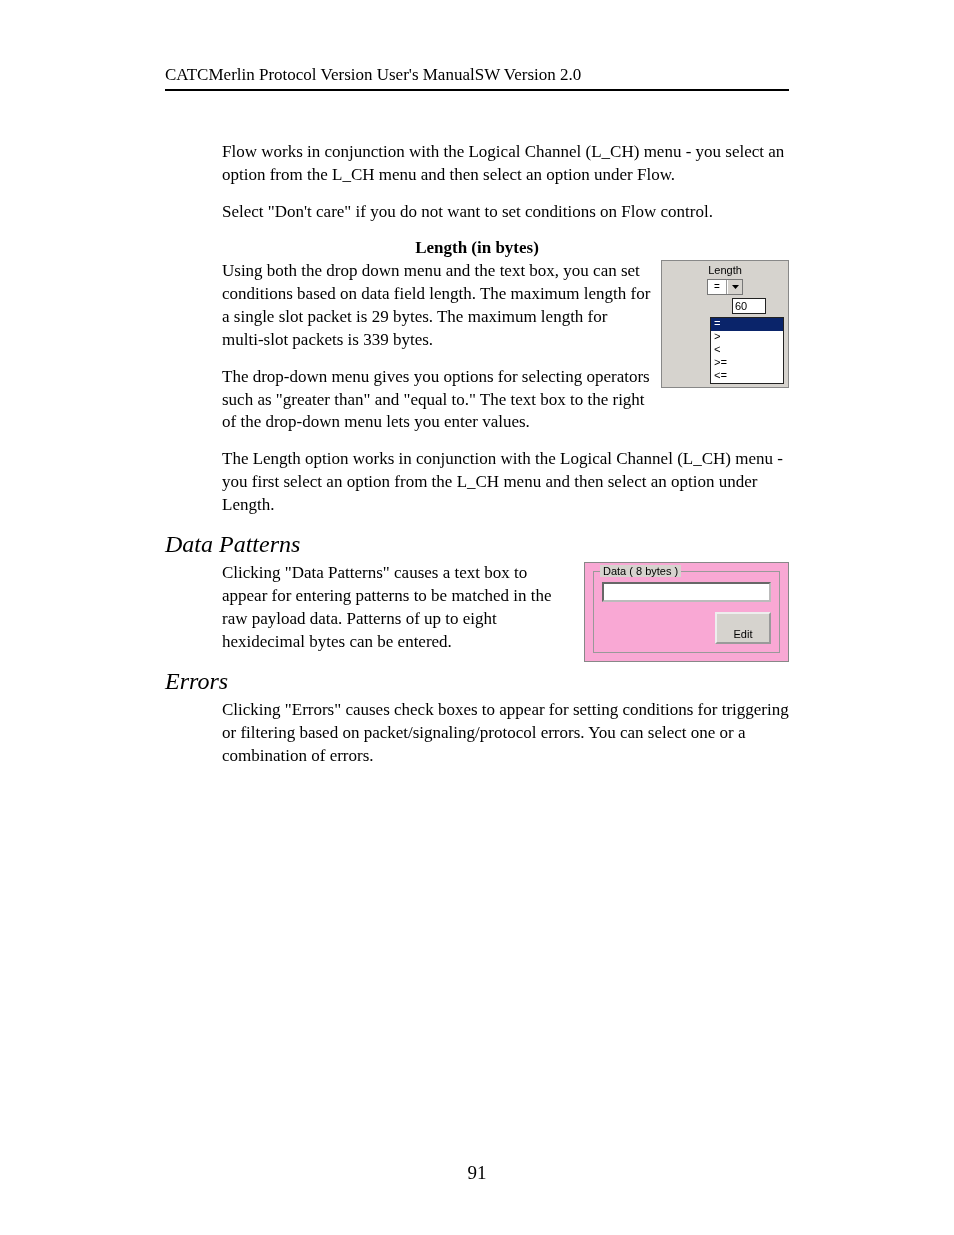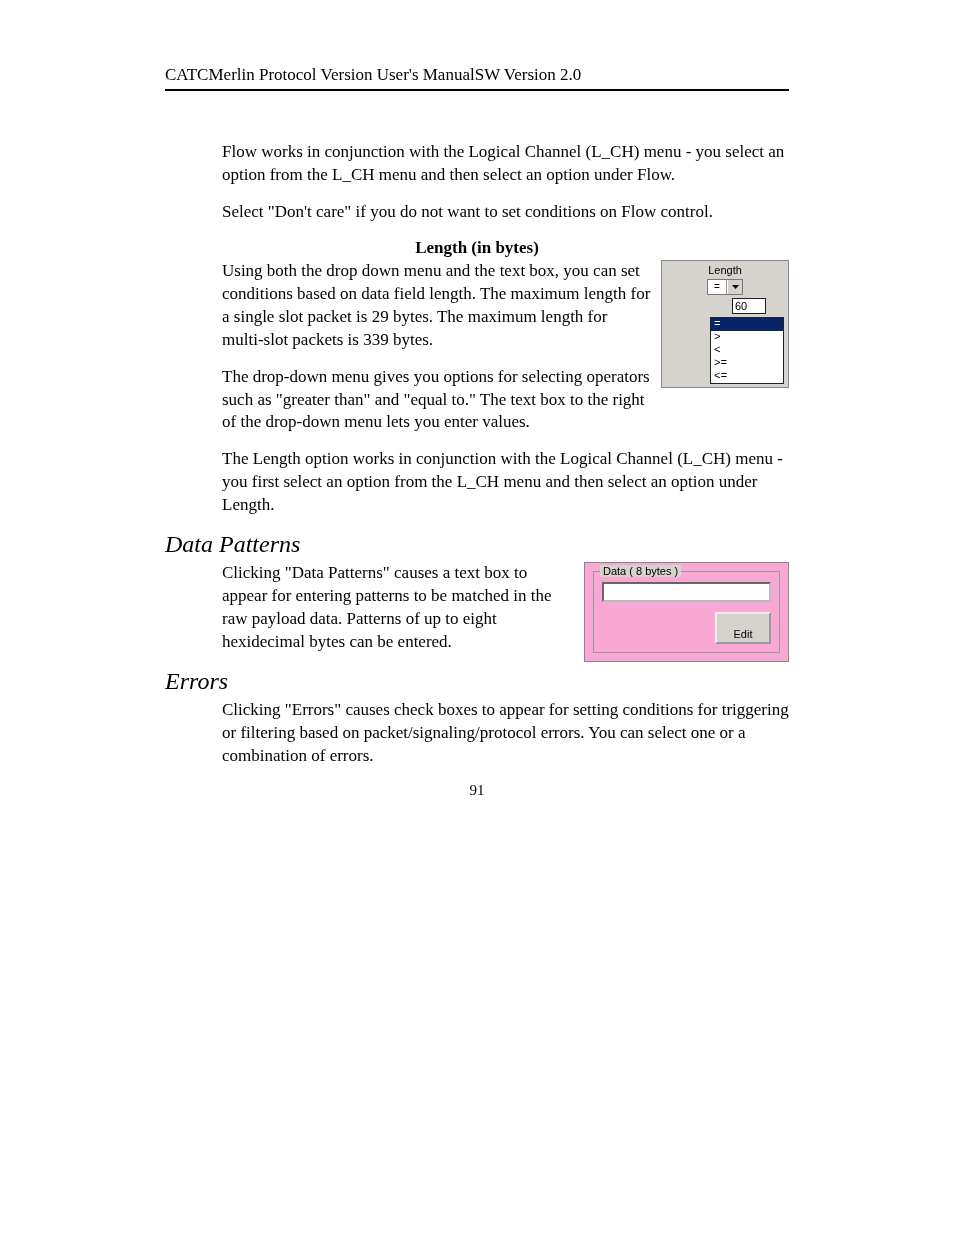--- a/index.html
+++ b/index.html
@@ -166,21 +166,22 @@
     font-family: Tahoma, Arial, sans-serif;
     font-size: 11px;
     background: #d6d3ce;
     border: 2px outset #eee;
     padding: 14px 8px;
     box-sizing: border-box;
   }
   .clearfix::after { content:""; display:block; clear:both; }
   .page-number {
     text-align: center;
-    font-size: 15px;
+    font-size: 19px;
+    margin-top: 380px;
   }
 </style>
 </head>
 <body>
 
 <div class="page">
 
   <div class="header-row">
     <span>CATC</span>
     <span>Merlin Protocol Version User's Manual</span>

